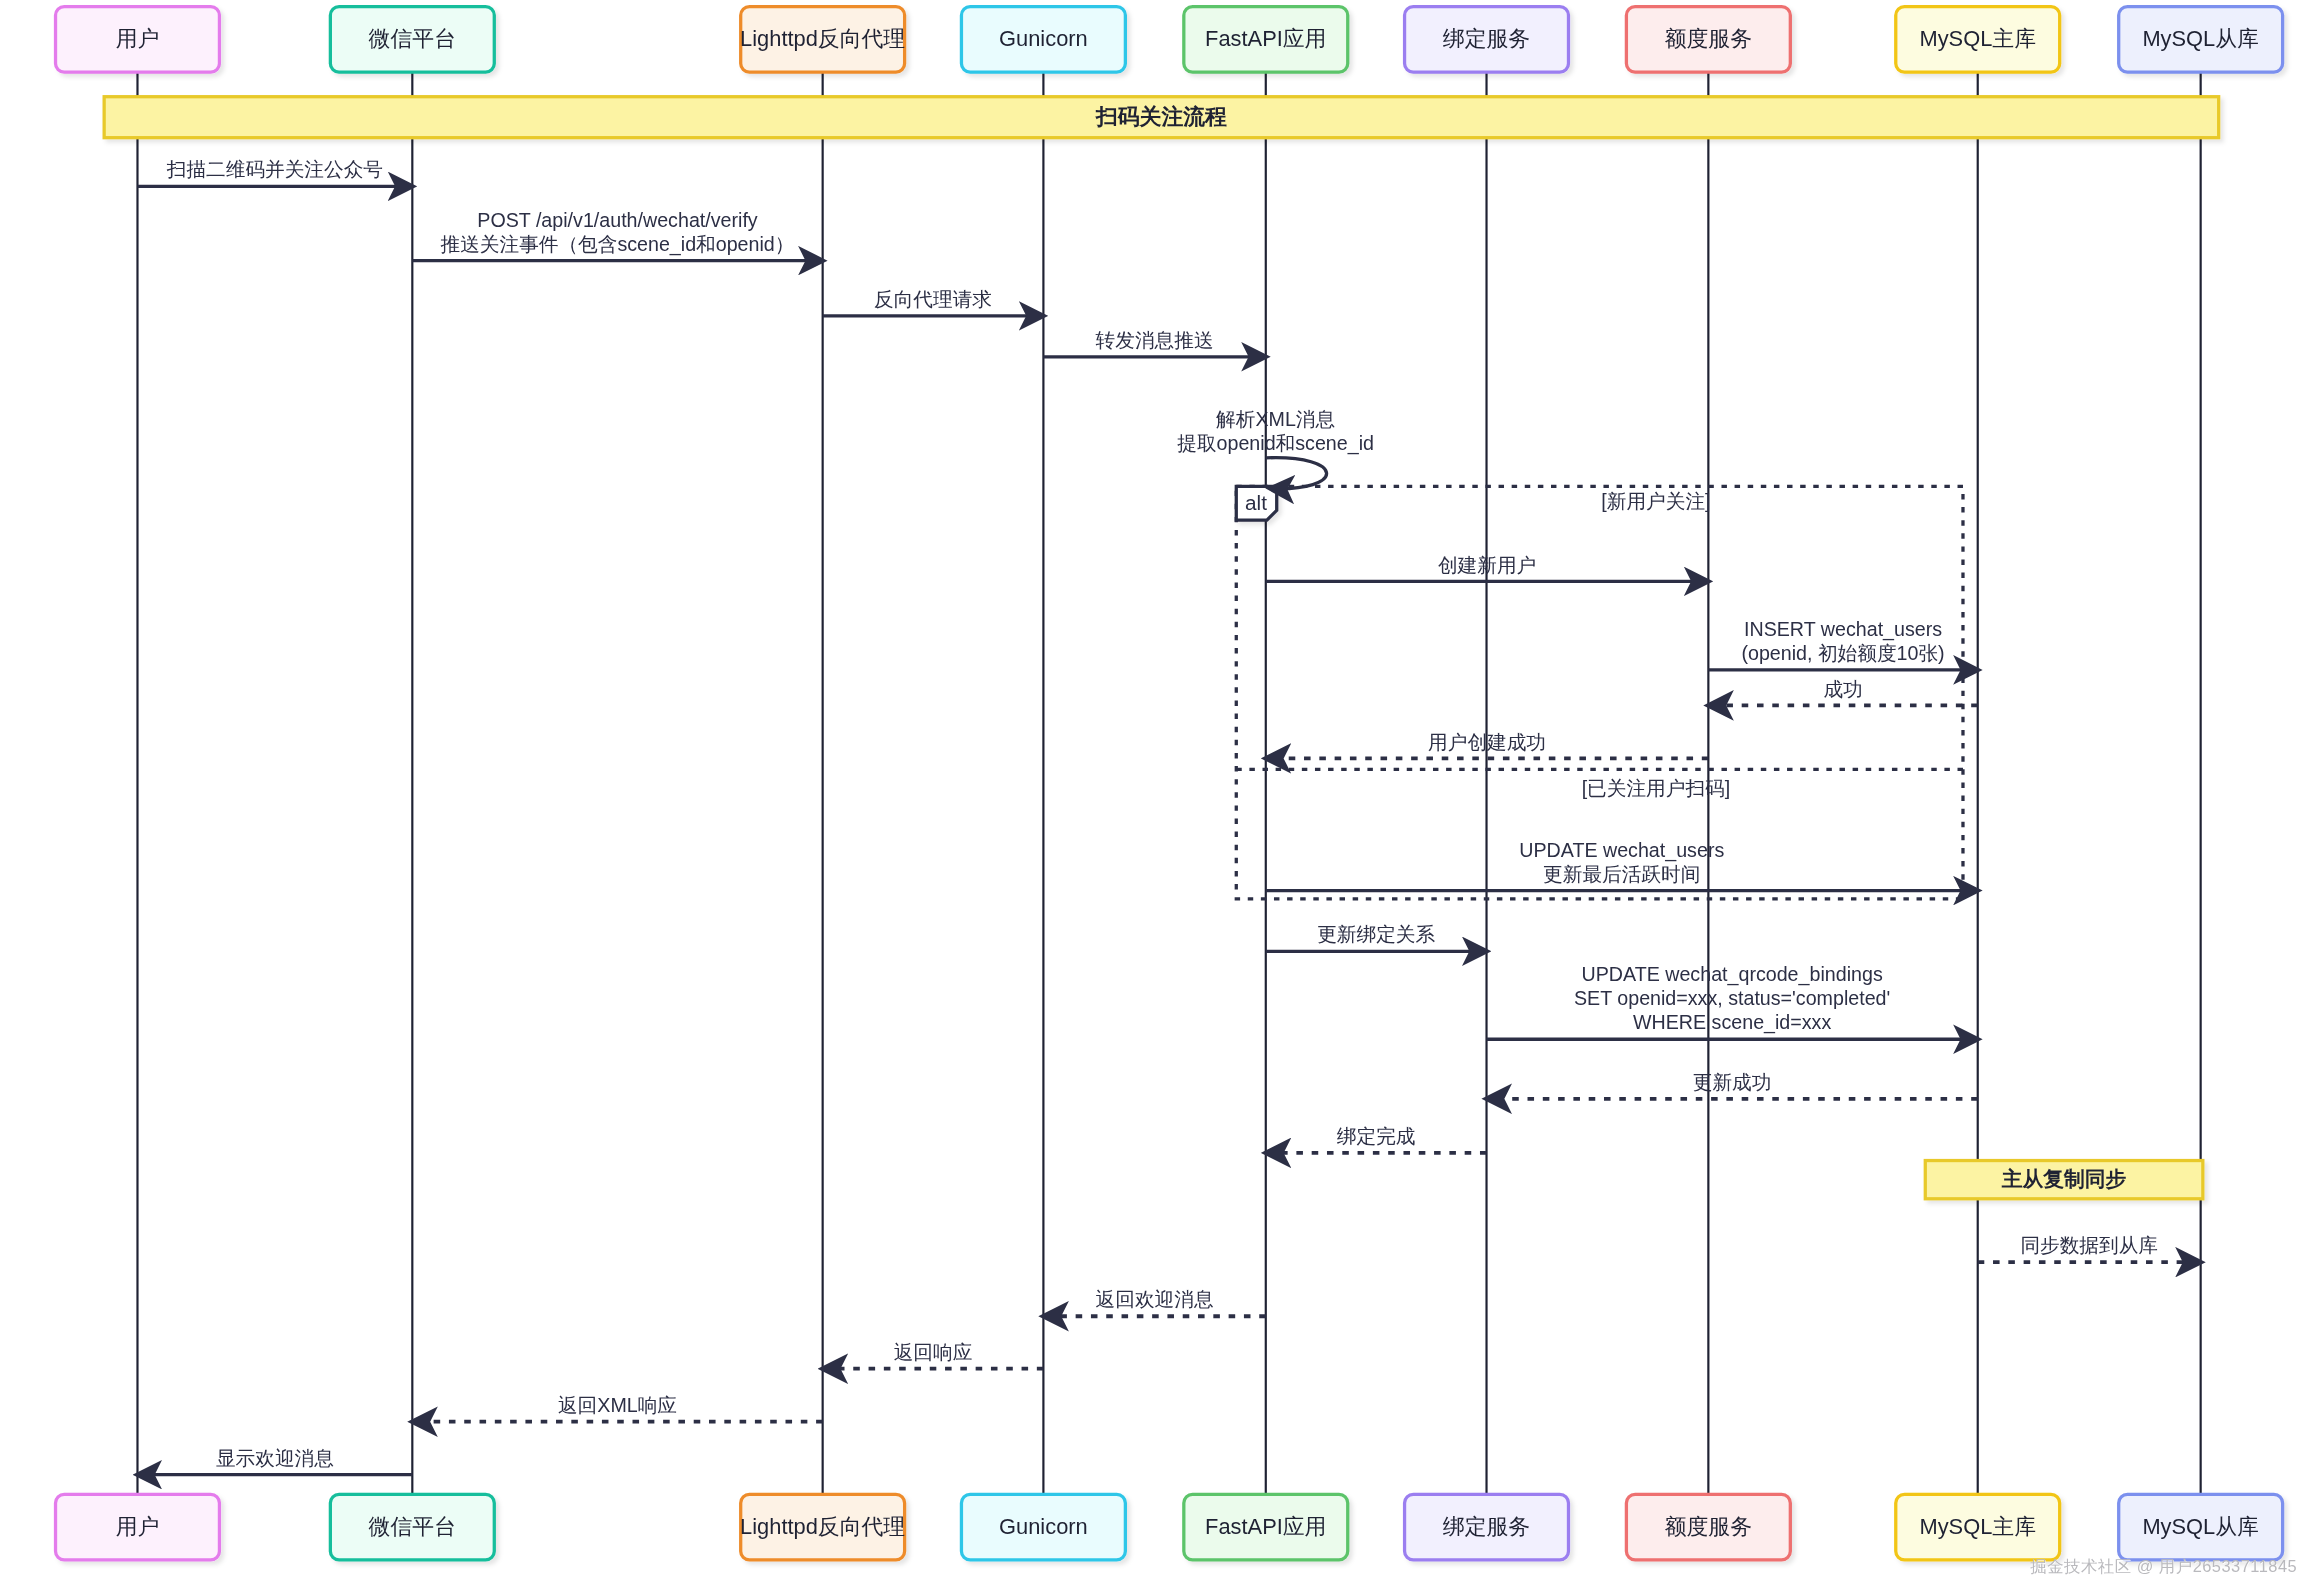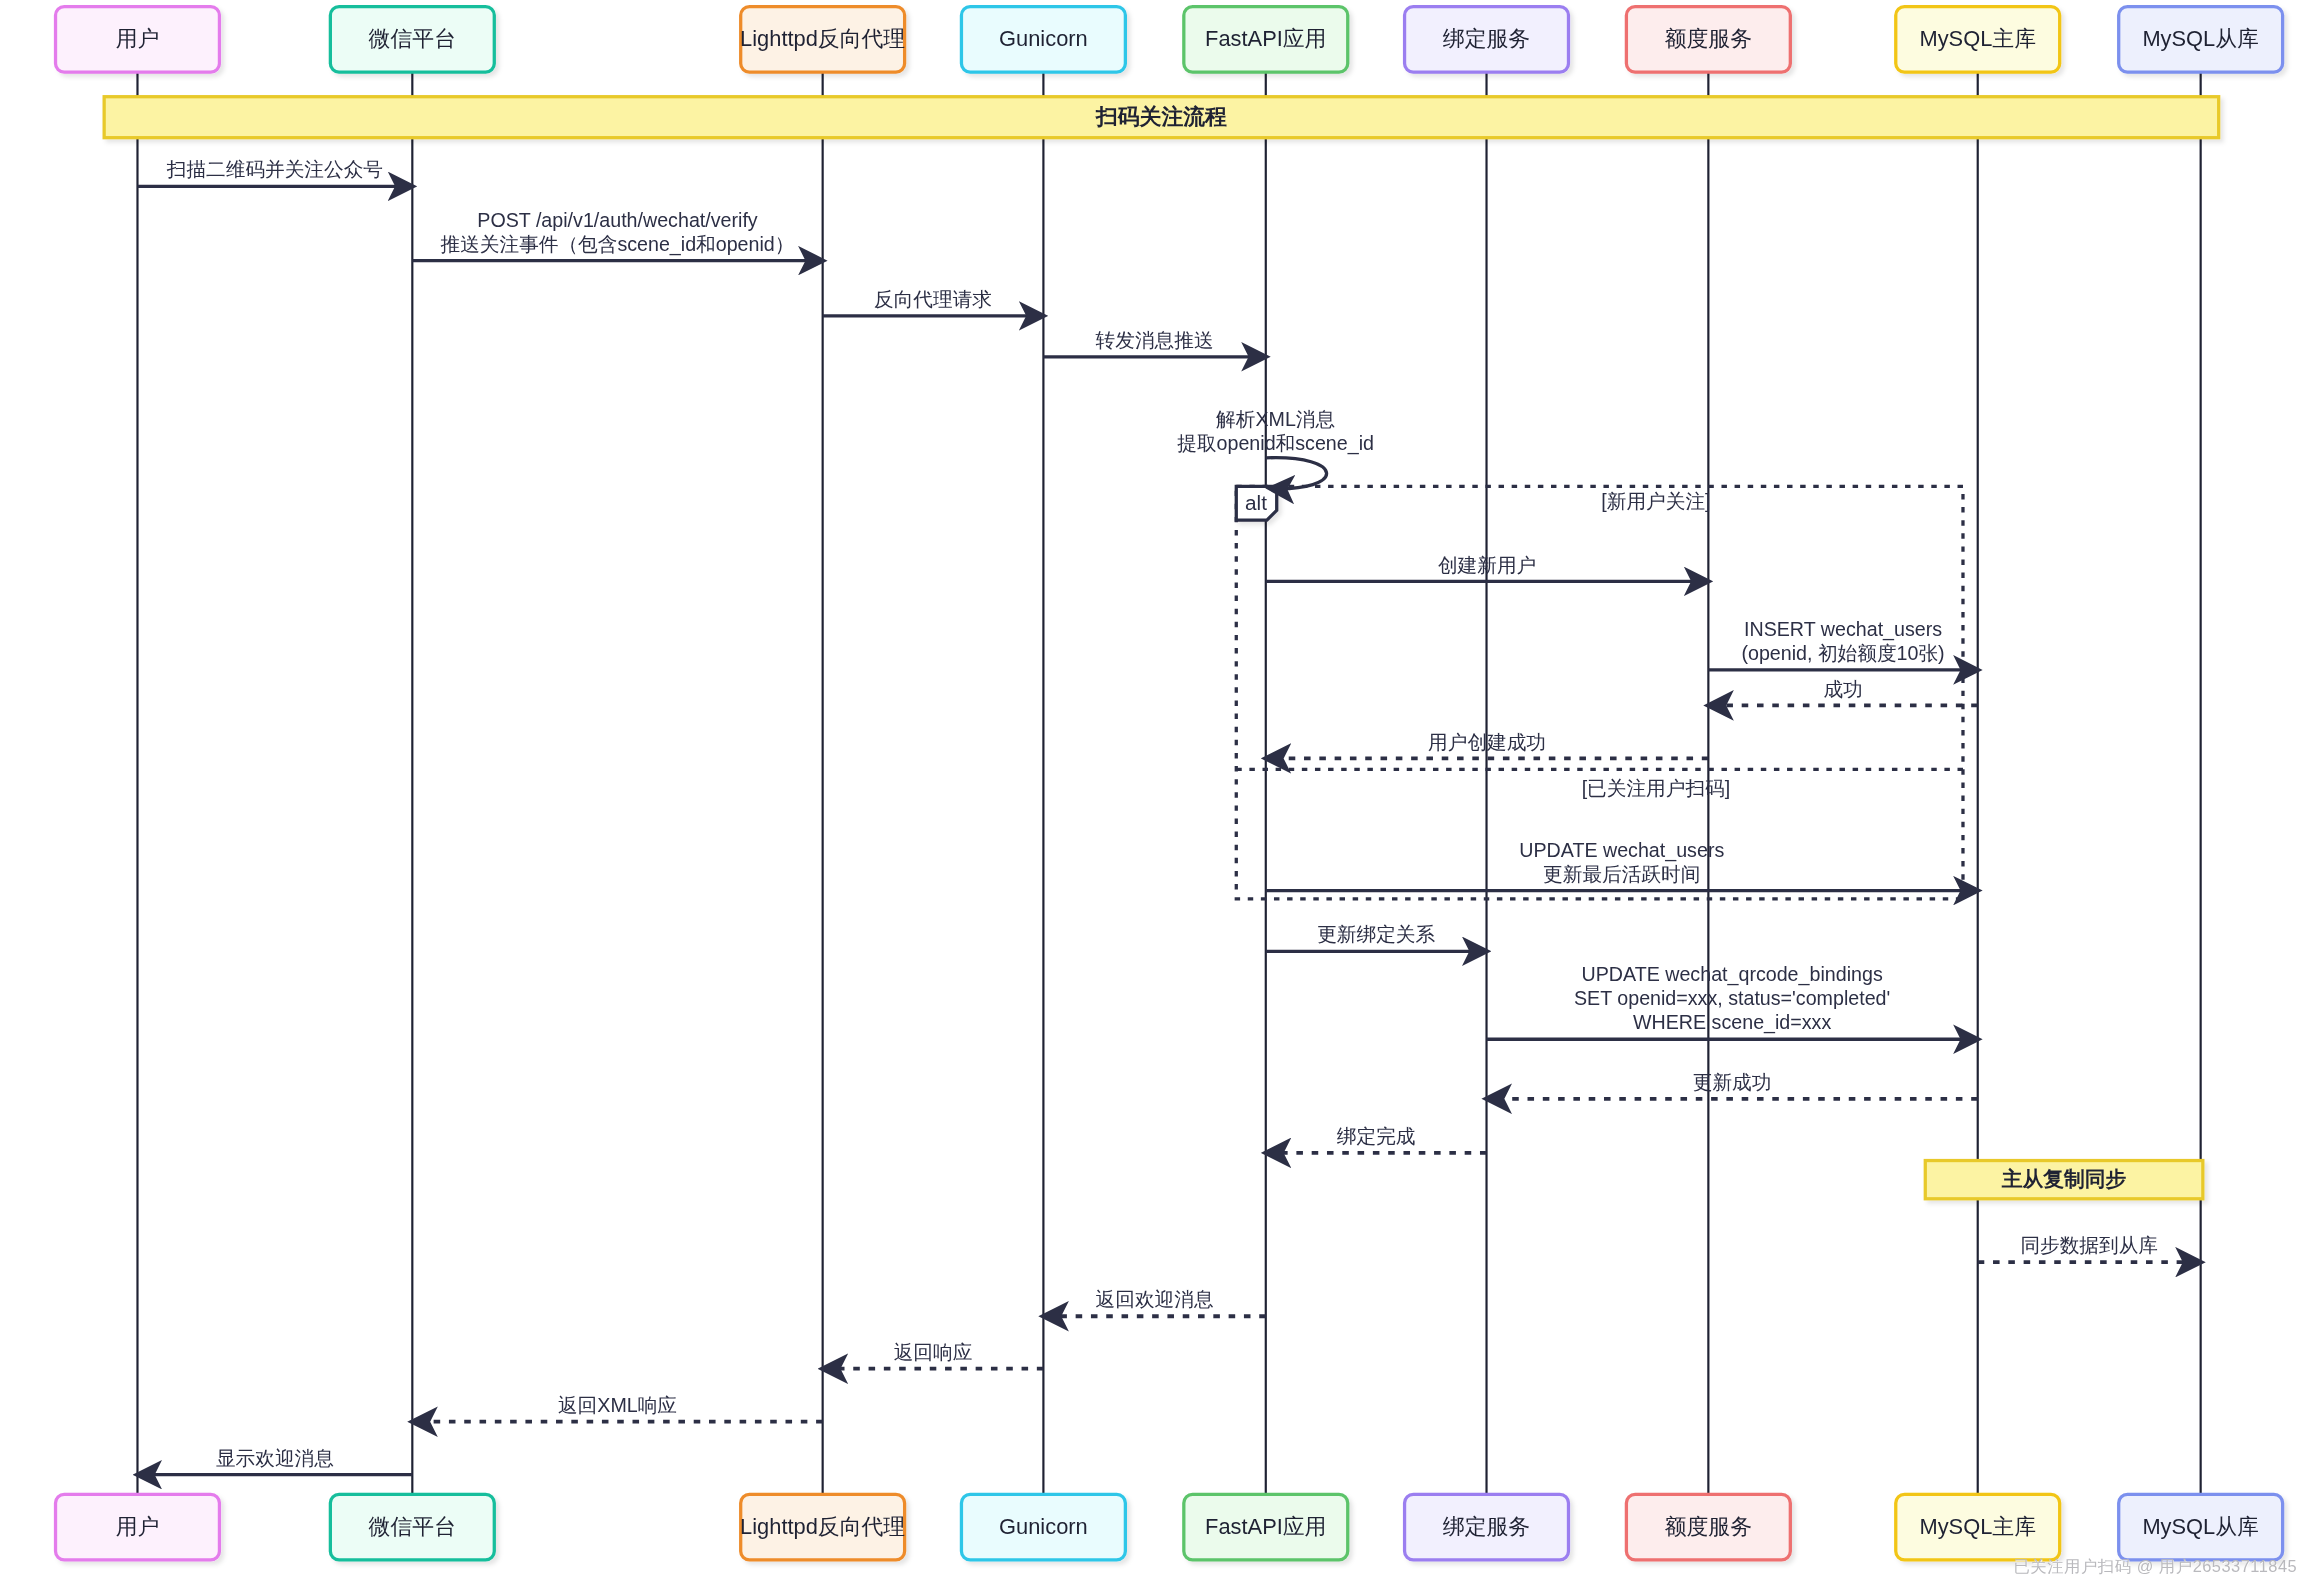--- a/index.html
+++ b/index.html
@@ -194,15 +194,15 @@
         <text x="2720" y="2797" class="actor-label">绑定服务</text>
         <rect x="2976" y="2735" width="300" height="120" rx="16" ry="16" fill="#FDEDED" stroke="#EE6F6F" class="actor-box"></rect>
         <text x="3126" y="2797" class="actor-label">额度服务</text>
         <rect x="3469" y="2735" width="300" height="120" rx="16" ry="16" fill="#FDFCE0" stroke="#F2C513" class="actor-box"></rect>
         <text x="3619" y="2797" class="actor-label">MySQL主库</text>
         <rect x="3877" y="2735" width="300" height="120" rx="16" ry="16" fill="#EDF0FD" stroke="#7B90EE" class="actor-box"></rect>
         <text x="4027" y="2797" class="actor-label">MySQL从库</text>
       </g>
   </svg>
 
-  <div class="watermark">已关注用户扫码 @ 用户26533711845</div>
+  <div class="watermark">掘金技术社区 @ 用户26533711845</div>
 </div>
 
 
 </body></html>

